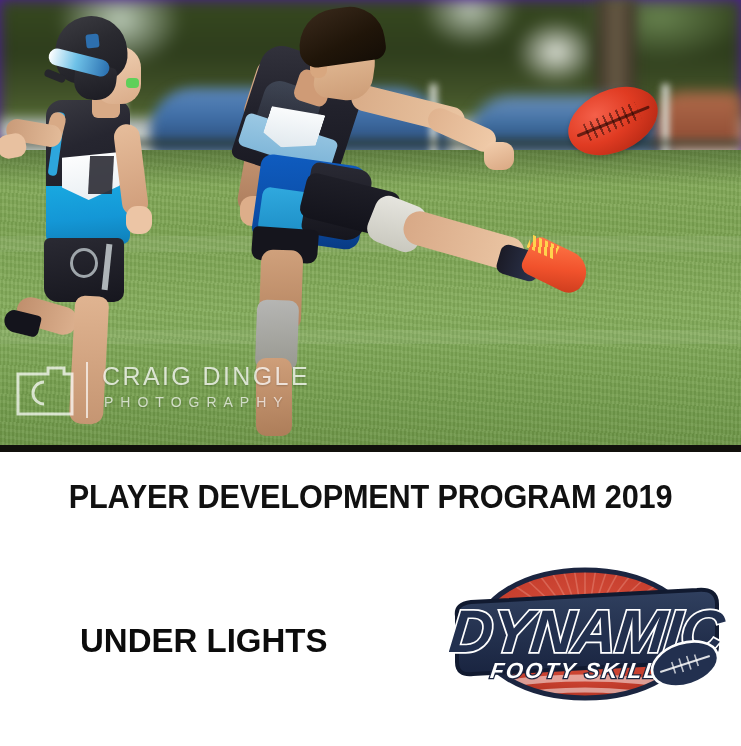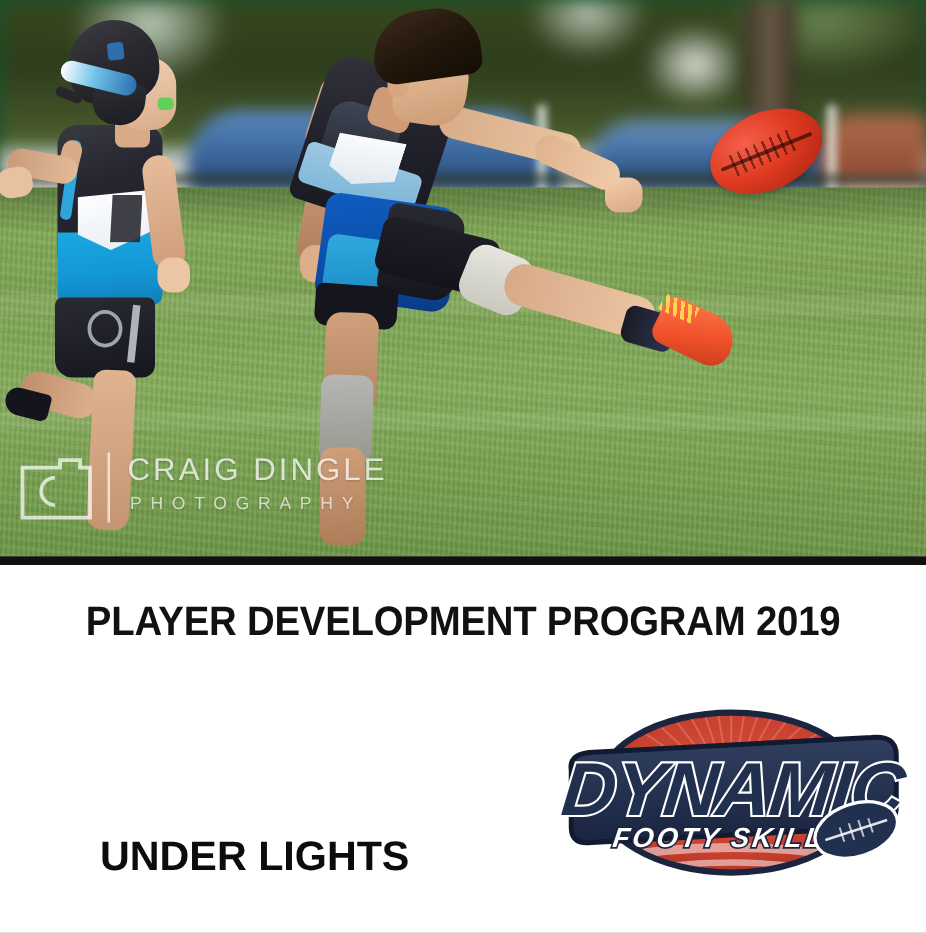--- a/index.html
+++ b/index.html
@@ -14,21 +14,21 @@
     overflow:hidden;
     background:#ffffff;
   }
 
   
   .photo{
     position:absolute;
     left:0; top:0;
     width:741px; height:445px;
     overflow:hidden;
-    background:#14532d;
+    background:#4c1d95;
   }
   
   .bg-trees{
     position:absolute; left:0; top:0; width:741px; height:132px;
     background:
       radial-gradient(ellipse 90px 70px at 120px 20px, rgba(210,225,210,.85), rgba(210,225,210,0) 70%),
       radial-gradient(ellipse 70px 55px at 470px 10px, rgba(225,235,225,.75), rgba(225,235,225,0) 70%),
       radial-gradient(ellipse 60px 48px at 556px 52px, rgba(245,248,240,.9), rgba(245,248,240,0) 70%),
       radial-gradient(ellipse 110px 60px at 660px 18px, rgba(120,150,95,.75), rgba(120,150,95,0) 75%),
       linear-gradient(180deg,#36481f 0%, #2e3d1c 40%, #44552a 75%, #5e7738 100%);
@@ -412,21 +412,21 @@
   .sub1, .sub2{
     position:absolute;
     font-family:"Liberation Sans", sans-serif;
     font-weight:bold;
     font-size:33px;
     color:#0c0c0c;
     white-space:nowrap;
     letter-spacing:0px;
   }
   .sub1{ left:74px; top:114px; }
-  .sub2{ left:80px; top:170px;margin-top:44px; }
+  .sub2{ left:80px; top:170px; }
 
   
   .logo{
     position:absolute; left:449px; top:560px; width:285px; height:150px;
   }
 </style>
 </head>
 <body>
 
 <div id="poster">

